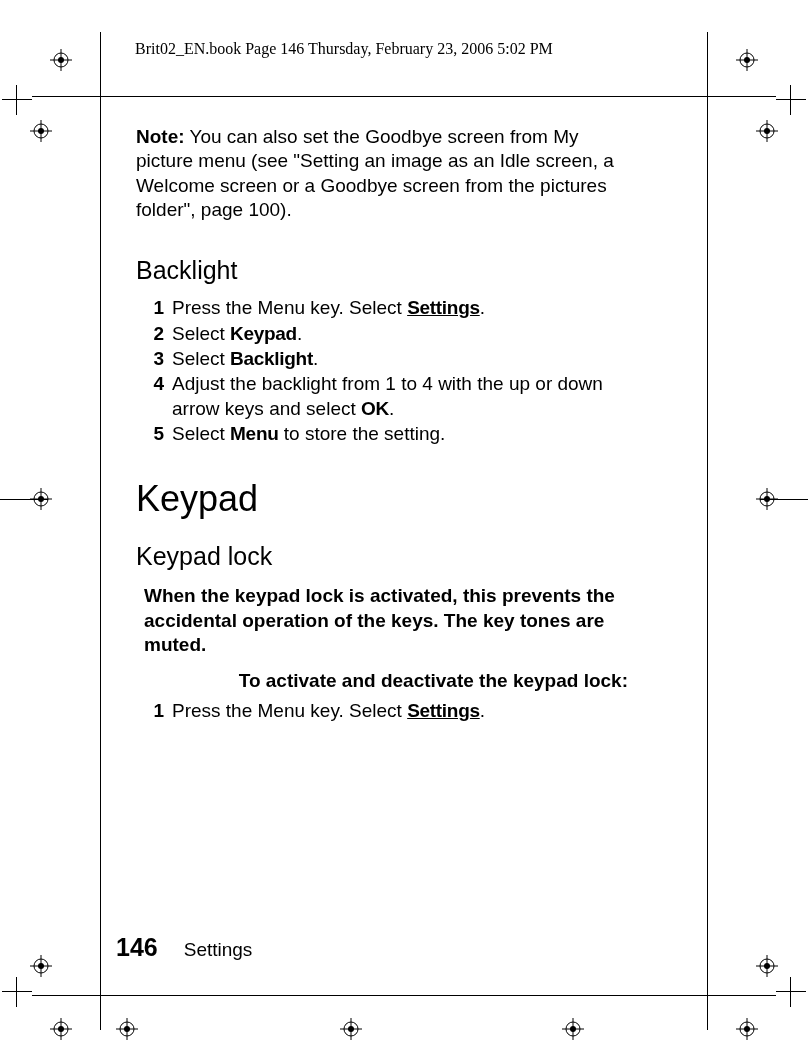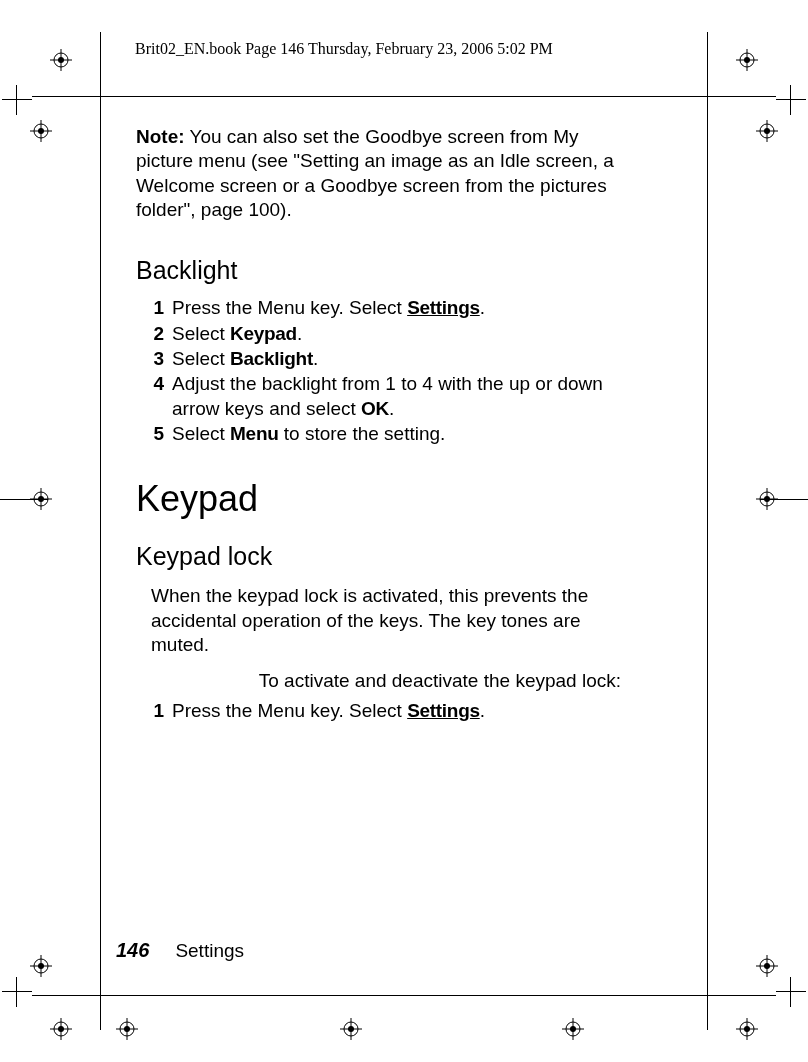--- a/index.html
+++ b/index.html
@@ -93,29 +93,29 @@
   ol.steps li .num {
     position: absolute;
     left: -16px;
     font-weight: bold;
     font-family: Arial, sans-serif;
     width: 20px;
     text-align: right;
   }
   .bold-cond { font-family: "Arial Narrow", Arial, sans-serif; font-weight: bold; letter-spacing: -0.3px; }
   .underline { text-decoration: underline; }
-  .para { margin: 12px 15px; }
+  .para { margin: 12px 8px; font-weight: bold; }
 
   .footer {
     position: absolute;
     bottom: 100px;
     left: 116px;
     font-size: 19px;
   }
-  .footer .pagenum { font-weight: bold; font-size:20px; margin-right: 26px; font-style: italic; }
+  .footer .pagenum { font-weight: bold; font-size:25px; margin-right: 26px; }
 </style>
 </head>
 <body>
 
 <div class="hline-top"></div>
 <div class="hline-bot"></div>
 <div class="vline-left"></div>
 <div class="vline-right"></div>
 <div class="hline-mid"></div>
 <div class="hline-mid-r"></div>

